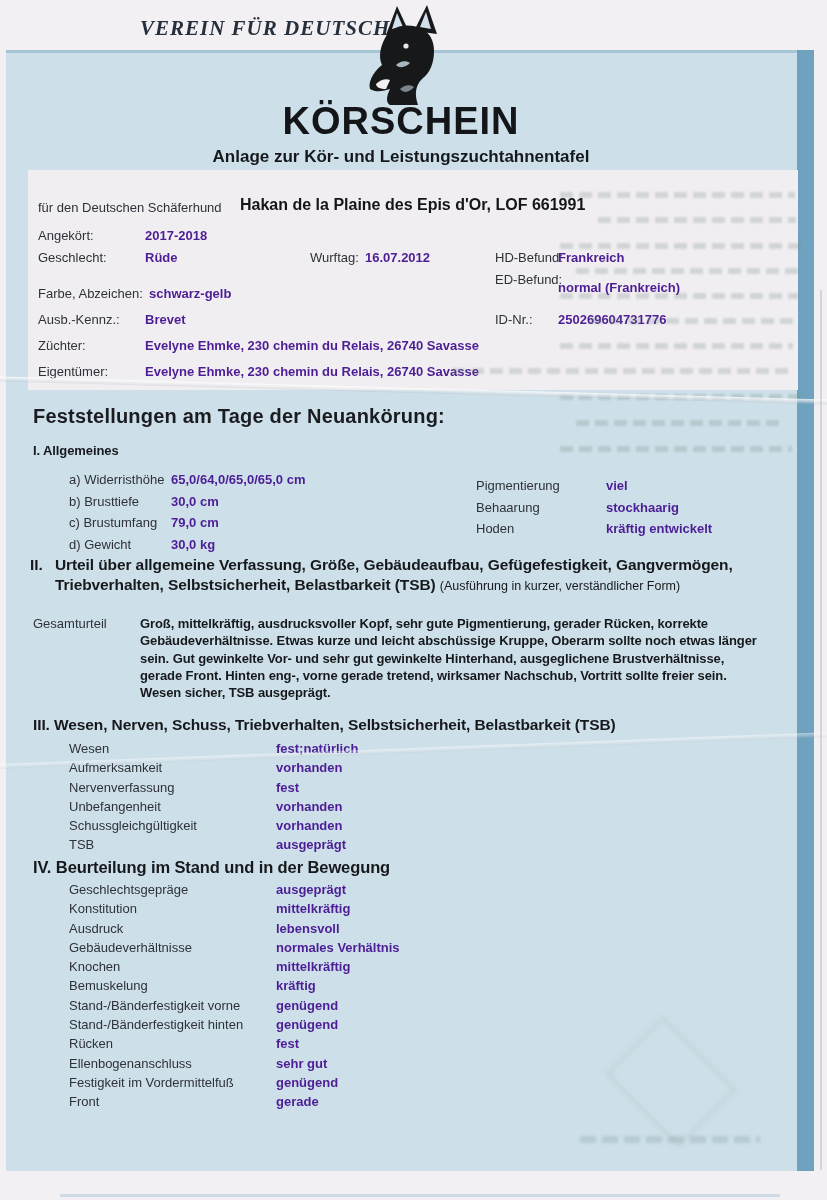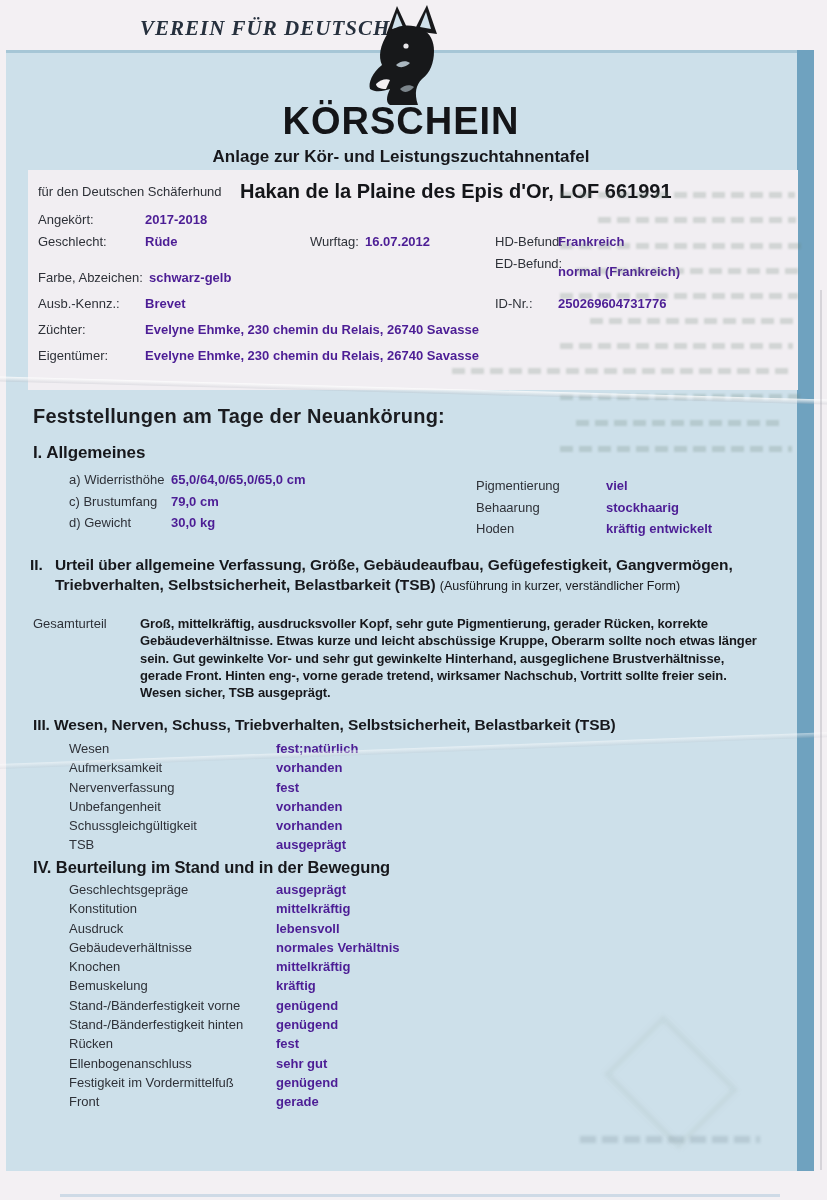--- a/index.html
+++ b/index.html
@@ -24,29 +24,29 @@
     background:#a6c6d6; }
   .edge-strip{ position:absolute; top:0; left:791px; width:17px; height:100%;
     background:#6fa2bf; }
   .doc-title{ position:absolute; left:0; top:50px; width:790px; text-align:center;
     font-size:38px; font-weight:bold; letter-spacing:1px; color:#141518; margin:0;}
   .doc-subtitle{ position:absolute; left:0; top:97px; width:790px; text-align:center;
     font-size:17px; font-weight:bold; color:#17181c; }
   
   .white-panel{ position:absolute; left:22px; top:120px; width:770px; height:220px;
     background:#f1eef2; }
-  .white-panel .abs{ position:absolute; white-space:nowrap; }
+  .white-panel .abs{ position:absolute; white-space:nowrap;margin-top:16px; }
   .l{ font-size:13px; color:#2e3138; }
   .v{ font-size:13px; font-weight:bold; color:#4c1d95; }
-  .dog-name{ font-size:20px; font-weight:bold; color:#141519; }
+  .dog-name{ font-size:16px; font-weight:bold; color:#141519; }
   
   .abs{ position:absolute; white-space:nowrap; }
   .findings-heading{ left:27px; top:355px; font-size:20px; font-weight:bold; letter-spacing:.2px;}
   .sec-title{ font-weight:bold; font-size:15.5px; letter-spacing:-0.1px; color:#17181c;}
-  .s1-title{ left:27px; top:393px; font-size:17px;}
+  .s1-title{ left:27px; top:393px; font-size:13px;}
   .col{ position:absolute;margin-left:36px; }
   .s1row{ display:flex; height:21.5px; align-items:flex-start;}
   .s1row .l{ width:102px; flex:none;}
   .s1-right .s1row .l{ width:130px;}
   .s2-num{ left:24px; top:506px; }
   .s2-l1{ left:49px; top:506px; }
   .s2-l2{ left:49px; top:526px; }
   .s2-note{ font-weight:normal; font-size:12.5px; letter-spacing:0; }
   .gesamt-label{ left:27px; top:566px; }
   .gesamt-text{ position:absolute; left:134px; top:565px; width:618px;
@@ -137,20 +137,24 @@
 
     <div class="abs sec-title s1-title z3">I.  Allgemeines</div>
 
     <div class="col z3" style="left:27px; top:422px;">
 
         <div class="s1row">
           <span class="l">a) Widerristhöhe</span>
           <span class="v">65,0/64,0/65,0/65,0 cm</span>
         </div>
 
+        <div class="s1row">
+          <span class="l">b) Brusttiefe</span>
+          <span class="v">30,0 cm</span>
+        </div>
 
         <div class="s1row">
           <span class="l">c) Brustumfang</span>
           <span class="v">79,0 cm</span>
         </div>
 
         <div class="s1row">
           <span class="l">d) Gewicht</span>
           <span class="v">30,0 kg</span>
         </div>

